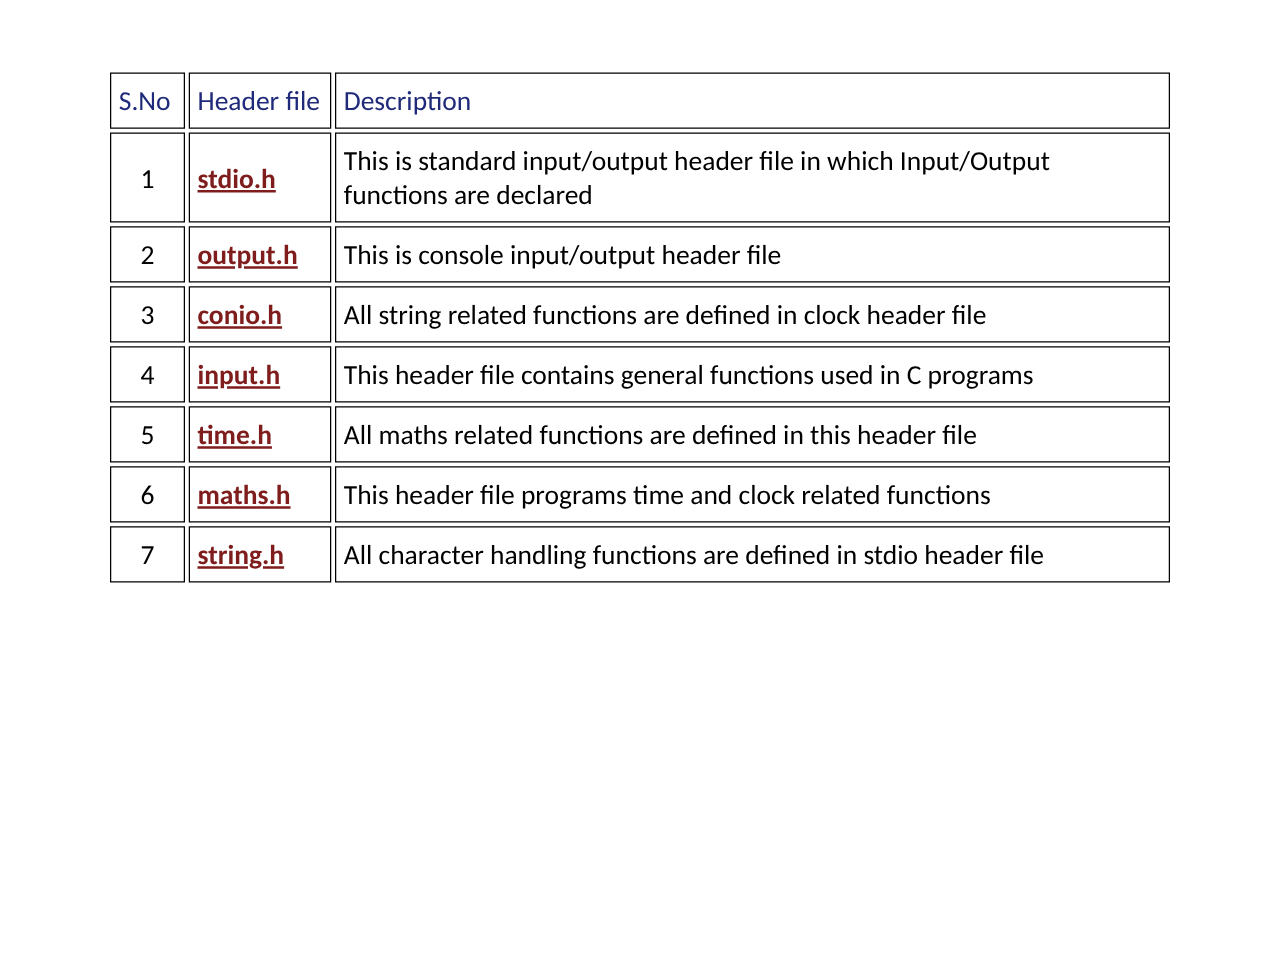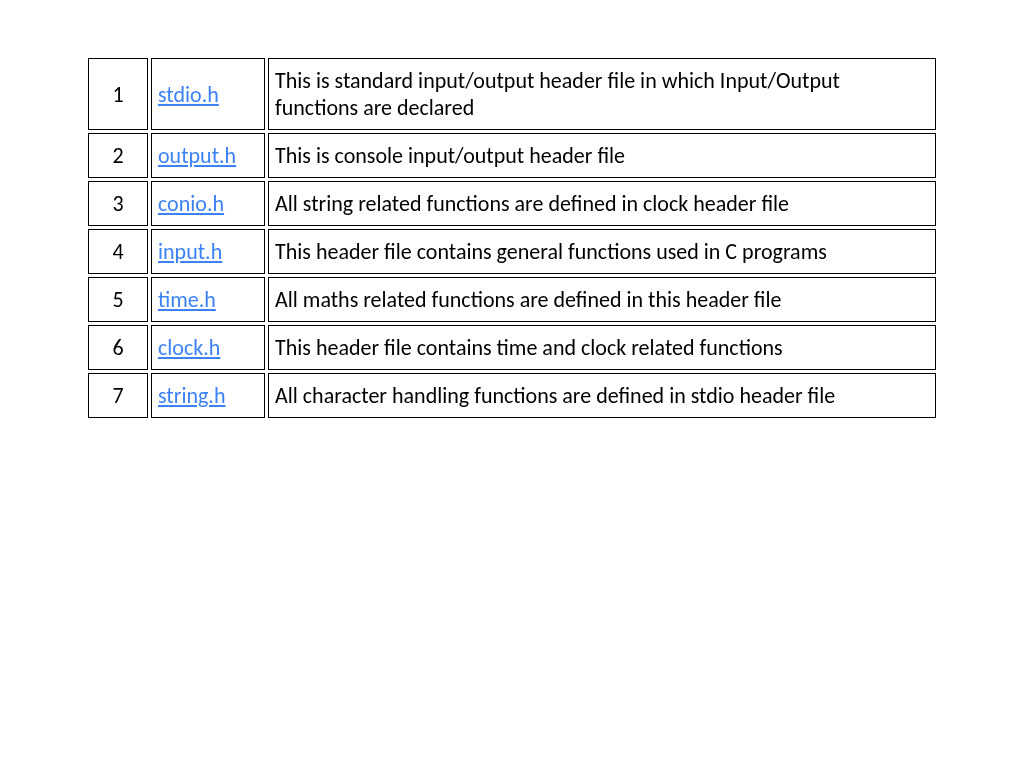--- a/index.html
+++ b/index.html
@@ -41,32 +41,37 @@
     }
     .header-row .col-sno,
     .header-row .col-header {
       vertical-align: top;
     }
     .header-row .col-sno {
       text-align: left;
       vertical-align: middle;
     }
     .link {
-      color: #3b82f6;
+      color: #7f1d1d;
       text-decoration: underline;
-      font-weight: normal;
+      font-weight: bold;
       cursor: pointer;
     }
   </style>
 </head>
 <body>
 
 <div class="container">
   <table>
     <tbody>
+        <tr class="header-row">
+      <td class="col-sno">S.No</td>
+      <td class="col-header">Header file</td>
+      <td class="col-desc">Description</td>
+    </tr>
     <tr>
       <td class="col-sno">1</td>
       <td class="col-header"><span class="link">stdio.h</span></td>
       <td class="col-desc">This is standard input/output header file in which Input/Output<br>functions are declared</td>
     </tr>
     <tr>
       <td class="col-sno">2</td>
       <td class="col-header"><span class="link">output.h</span></td>
       <td class="col-desc">This is console input/output header file</td>
     </tr>
@@ -80,22 +85,22 @@
       <td class="col-header"><span class="link">input.h</span></td>
       <td class="col-desc">This header file contains general functions used in C programs</td>
     </tr>
     <tr>
       <td class="col-sno">5</td>
       <td class="col-header"><span class="link">time.h</span></td>
       <td class="col-desc">All maths related functions are defined in this header file</td>
     </tr>
     <tr>
       <td class="col-sno">6</td>
-      <td class="col-header"><span class="link">clock.h</span></td>
-      <td class="col-desc">This header file contains time and clock related functions</td>
+      <td class="col-header"><span class="link">maths.h</span></td>
+      <td class="col-desc">This header file programs time and clock related functions</td>
     </tr>
     <tr>
       <td class="col-sno">7</td>
       <td class="col-header"><span class="link">string.h</span></td>
       <td class="col-desc">All character handling functions are defined in stdio header file</td>
     </tr>
   </tbody>
     </table>
 </div>
 

